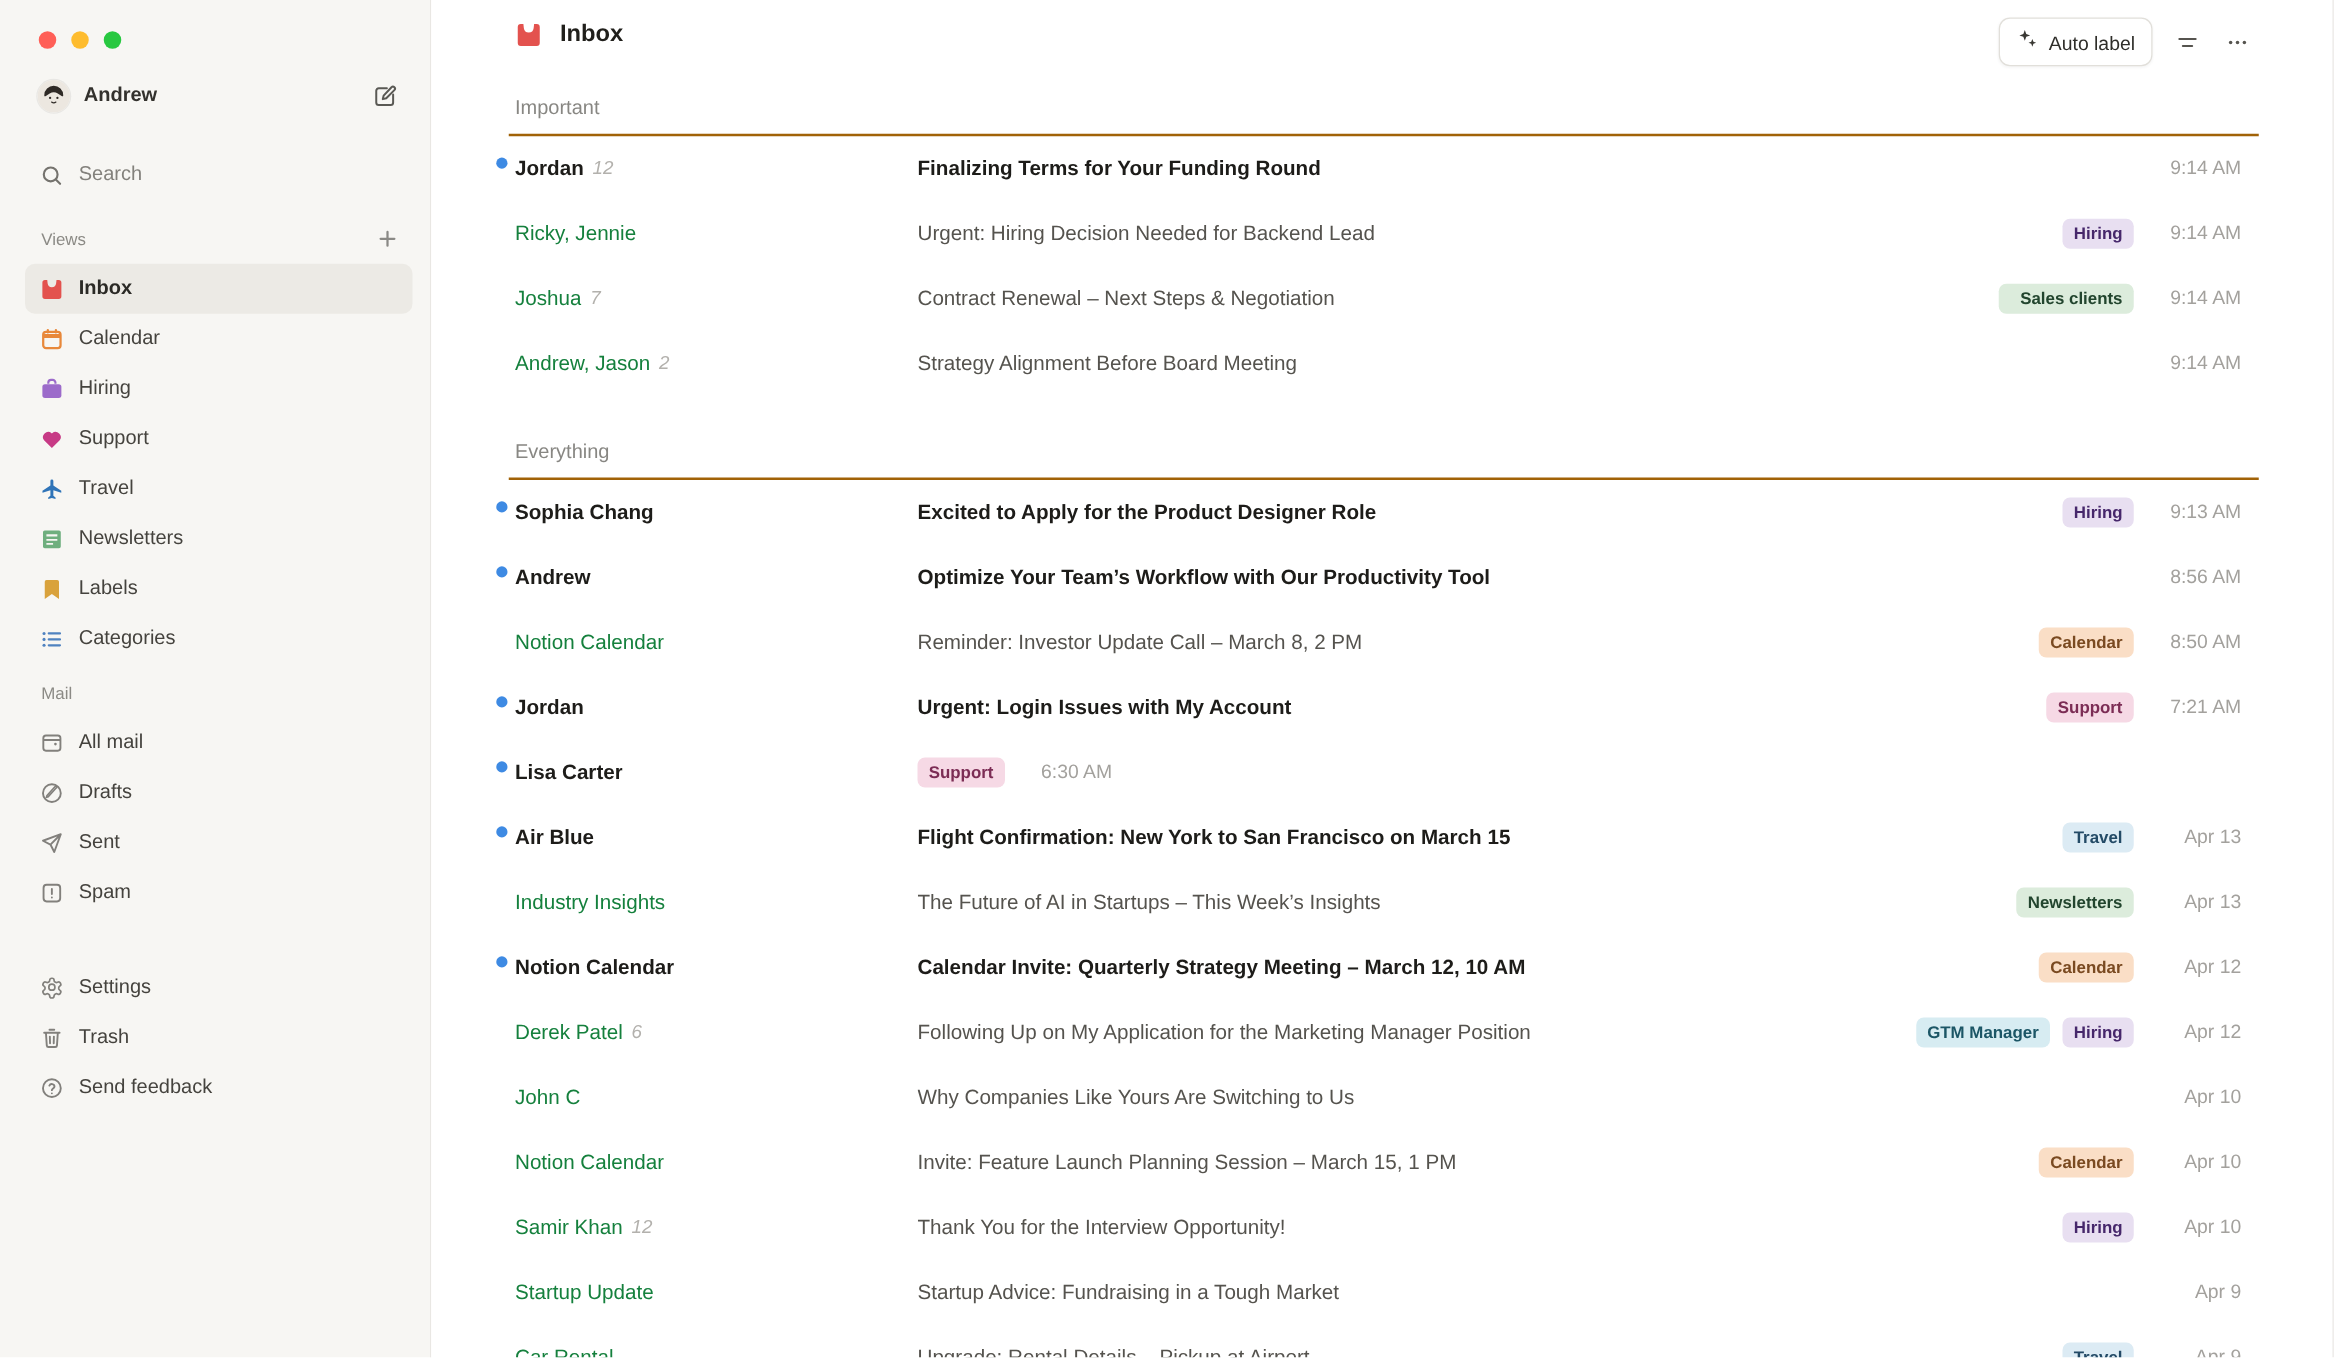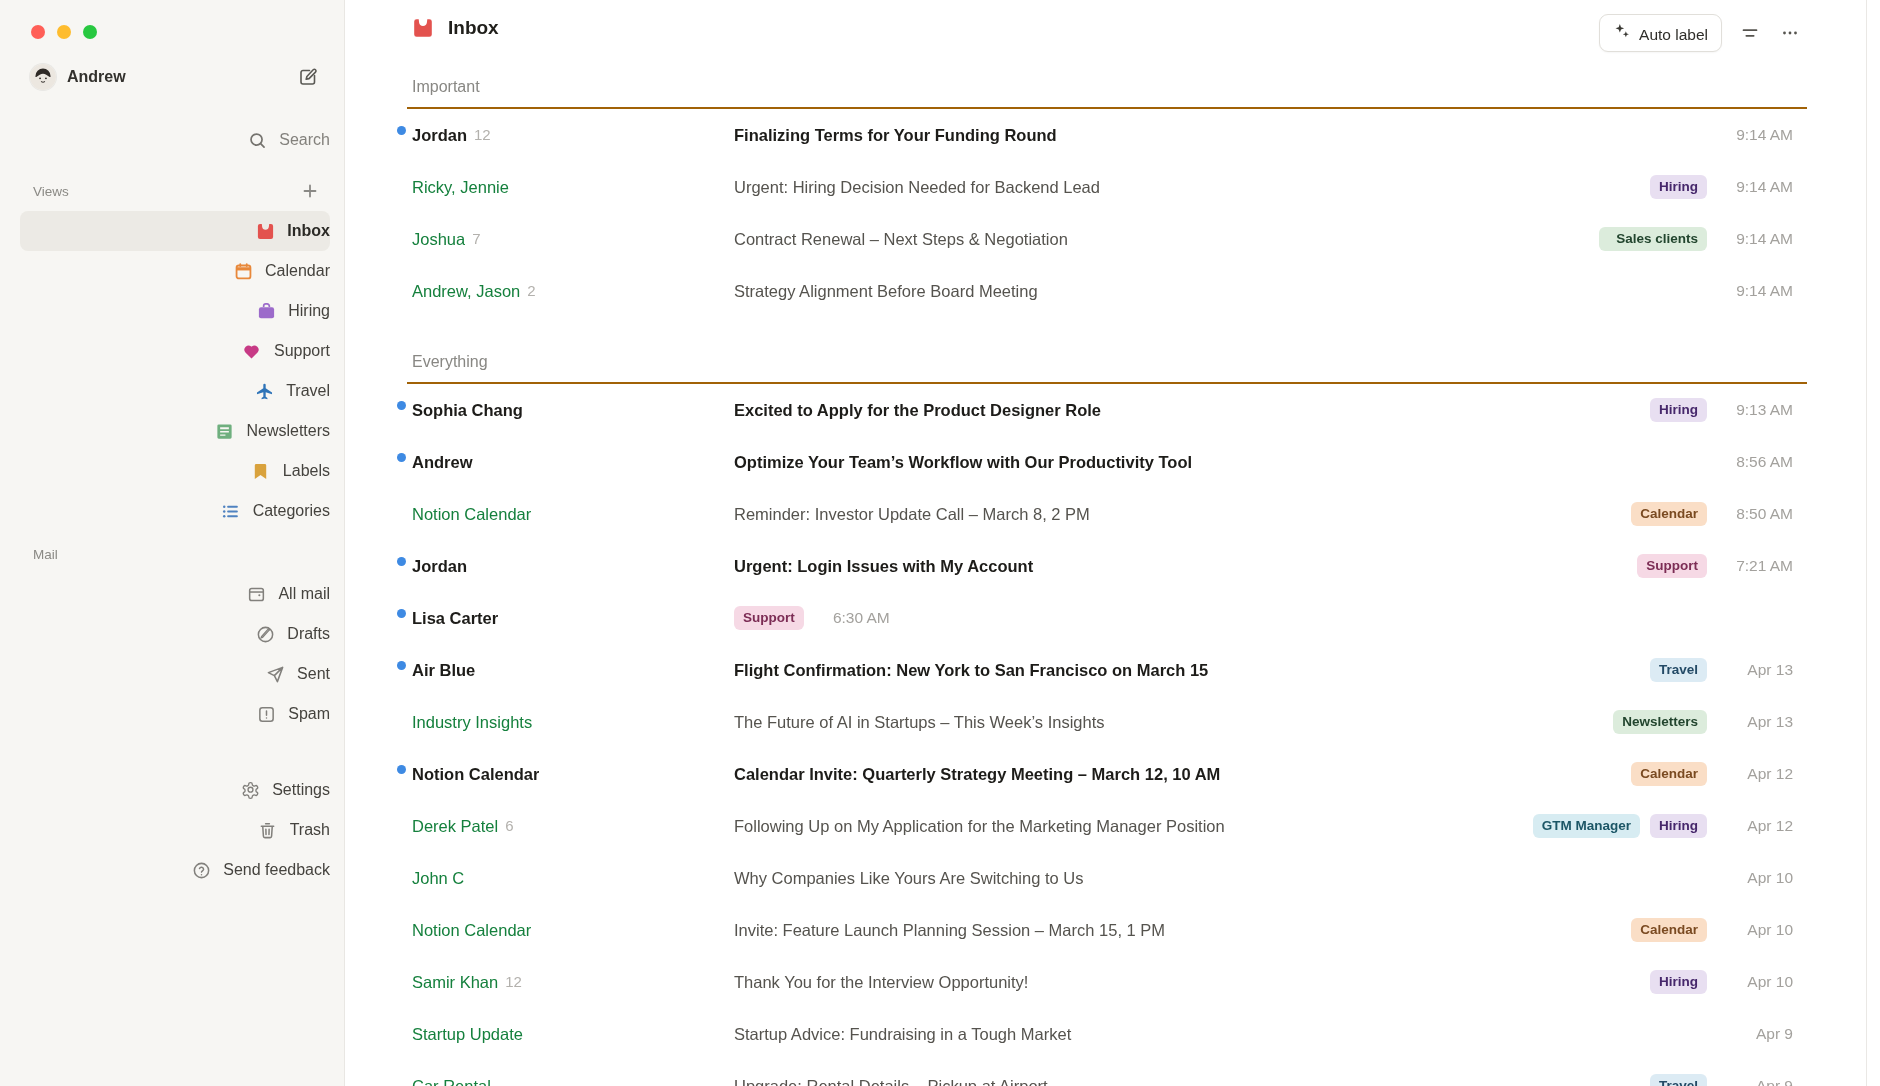--- a/index.html
+++ b/index.html
@@ -20,21 +20,21 @@
   .user-row { margin:23px 24px 0 30px; display:flex; align-items:center; gap:11px; height:30px; }
   .avatar { width:26px; height:26px; border-radius:50%; flex:none; box-shadow:0 0 0 1px rgba(0,0,0,.06); }
   .avatar svg { width:26px; height:26px; display:block; }
   .user-name { font-size:16px; font-weight:700; color:#33312d; flex:1; }
   .icon-btn { width:24px; height:24px; color:#5a5954; cursor:pointer; display:flex; align-items:center; justify-content:center; }
   .icon-btn svg { width:20px; height:20px; }
 
   .side-item {
     height:40px; margin:0 14px 0 20px; border-radius:8px;
     display:flex; align-items:center; padding-left:9px; cursor:pointer;
-    font-size:16px; font-weight:400; color:#45433e;justify-content:flex-end;
+    font-size:16px; font-weight:400; color:#45433e;
   }
   .side-item.selected { background:#eceae5; font-weight:700; color:#2b2a26; }
   .s-icon { width:24px; height:24px; display:flex; align-items:center; justify-content:center; flex:none; }
   .s-icon svg { width:19px; height:19px; display:block; }
   .s-label { margin-left:10px; white-space:nowrap; }
   .search-item { margin-top:28px; }
 
   .side-section-header {
     margin:22px 24px 0 33px; height:18px;
     display:flex; align-items:center; justify-content:space-between;
@@ -71,21 +71,21 @@
   }
   .section + .section .section-header { margin-top:36px; }
   .row {
     height:52px; display:flex; align-items:center;
     padding:0 87px 0 52px; cursor:pointer; font-size:16.5px;
   }
   .sender-cell { width:337px; flex:none; display:flex; align-items:flex-start; }
   .dotwrap { width:15px; flex:none; display:flex; align-items:center; }
   .dot { width:9px; height:9px; border-radius:50%; background:transparent; }
   .sender { color:#15803d; white-space:nowrap; overflow:hidden; }
-  .count { color:#b3b1ad; font-size:15px; }
+  .count { color:#b3b1ad; font-size:15px;font-style:italic; }
   .count:not(:empty) { margin-left:7px; }
   .subject { flex:1; color:#55534e; white-space:nowrap; overflow:hidden; padding-right:16px; }
   .row.unread .sender, .row.unread .subject { font-weight:700; color:#1d1c19; }
   .badges { display:flex; gap:10px; margin-right:12px; flex:none; }
   .badge {
     font-size:13.5px; font-weight:700; line-height:1.15;
     padding:4px 9px 5px; border-radius:6px; white-space:nowrap;
   }
   .time { width:74px; flex:none; text-align:right; font-size:15.5px; color:#a3a19d; white-space:nowrap; }
 

